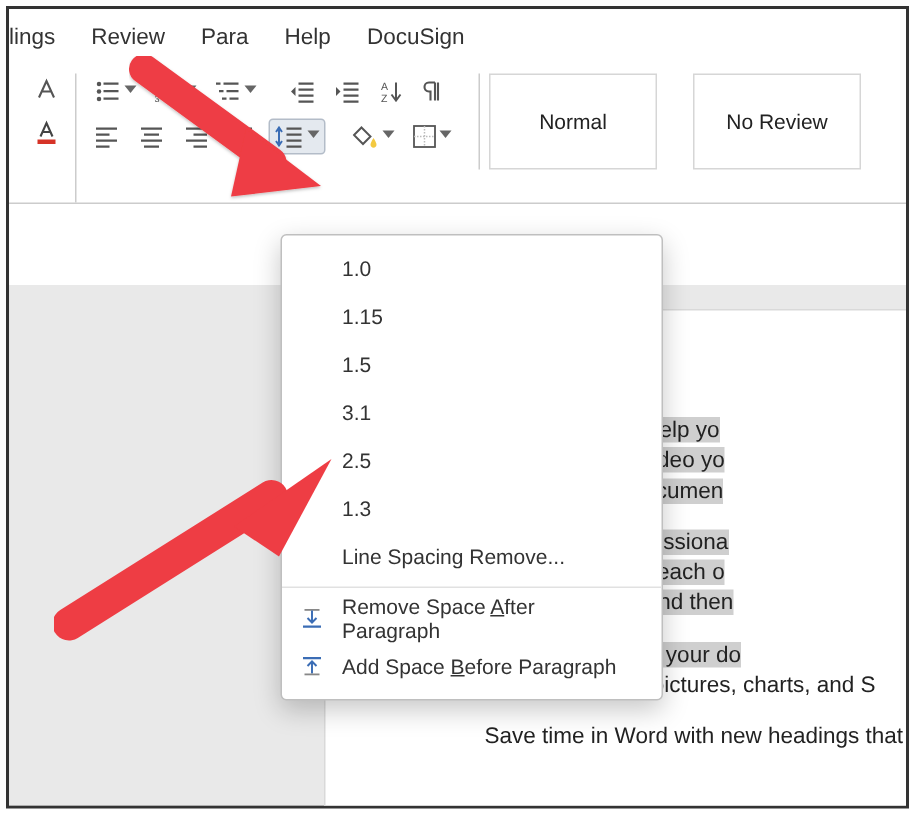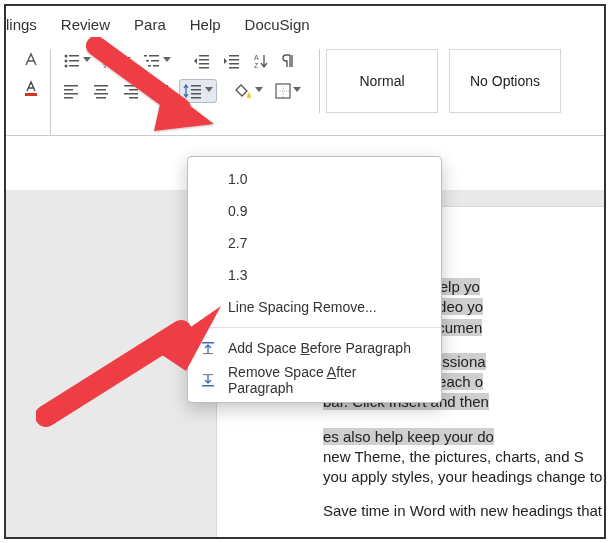--- a/index.html
+++ b/index.html
@@ -99,21 +99,21 @@
     font-size: 12px;
     color: #666;
     padding: 2px 0 6px 0;
   }
 
   .rib-styles {
     border-left: 1px solid #ccc;
     margin-left: 6px;
     padding-left: 6px;
     display: flex;
-    gap: 11px;
+    gap: 24px;
     align-items: stretch;
   }
   .style-card {
     width: 112px;
     height: 64px;
     border: 1px solid #d6d6d6;
     background: #fff;
     display: flex;
     align-items: center;
     justify-content: center;
@@ -336,21 +336,21 @@
               </svg>
             <span class="chev"></span>
           </div>
         </div>
 
         <div class="grp-label">Para</div>
       </div>
 
       <div class="rib-styles">
         <div class="style-card">Normal</div>
-        <div class="style-card">No Options</div>
+        <div class="style-card">No Review</div>
       </div>
 
     </div>
   </div>
 
   <div class="gray-area"></div>
 
   <div class="doc-page">
     <p>
       <span class="sel"> powerful way to help yo</span><br>
@@ -358,68 +358,73 @@
       <span class="sel">t best fits your documen</span>
     </p>
     <p>
       <span class="sel">cument look professiona</span><br>
       <span class="sel">that complement each o</span><br>
       <span class="sel">bar. Click Insert and then</span>
     </p>
     <p>
       <span class="sel">es also help keep your do</span><br>
       <span>new Theme, the pictures, charts, and S</span><br>
-      <span>you apply styles, your headings change to</span>
     </p>
     <p>
       <span>Save time in Word with new headings that</span>
     </p>
   </div>
 
   <div class="menu">
     <div class="item">
         <span>1.0</span>
       </div>
     <div class="item">
-        <span>0.9</span>
-      </div>
-    <div class="item">
-        <span>2.7</span>
+        <span>1.15</span>
+      </div>
+    <div class="item">
+        <span>1.5</span>
+      </div>
+    <div class="item">
+        <span>3.1</span>
+      </div>
+    <div class="item">
+        <span>2.5</span>
       </div>
     <div class="item">
         <span>1.3</span>
       </div>
     <div class="item">
         <span>Line Spacing Remove...</span>
       </div>
     <div class="sep"></div>
+    <div class="item">
+      <span class="ic">
+        <svg width="16" height="16" viewBox="0 0 16 16">
+            <rect x="3" y="2" width="10" height="1.2" fill="#888"></rect>
+            <path d="M8 3 V11 M5 8 L8 11 L11 8" stroke="#3b6db5" stroke-width="1.3" fill="none"></path>
+            <rect x="2" y="13" width="12" height="1.5" fill="#3b6db5"></rect>
+          </svg>
+      </span>
+      <span>
+        <span>Remove Space </span><span class="underline-access">A</span><span>fter Paragraph</span>
+      </span>
+    </div>
     <div class="item">
       <span class="ic">
         <svg width="16" height="16" viewBox="0 0 16 16">
             <rect x="2" y="2" width="12" height="1.5" fill="#3b6db5"></rect>
             <path d="M8 13 V5 M5 8 L8 5 L11 8" stroke="#3b6db5" stroke-width="1.3" fill="none"></path>
             <rect x="3" y="13" width="10" height="1.2" fill="#888"></rect>
           </svg>
       </span>
       <span>
         <span>Add Space </span><span class="underline-access">B</span><span>efore Paragraph</span>
       </span>
     </div>
-    <div class="item">
-      <span class="ic">
-        <svg width="16" height="16" viewBox="0 0 16 16">
-            <rect x="3" y="2" width="10" height="1.2" fill="#888"></rect>
-            <path d="M8 3 V11 M5 8 L8 11 L11 8" stroke="#3b6db5" stroke-width="1.3" fill="none"></path>
-            <rect x="2" y="13" width="12" height="1.5" fill="#3b6db5"></rect>
-          </svg>
-      </span>
-      <span>
-        <span>Remove Space </span><span class="underline-access">A</span><span>fter Paragraph</span>
-      </span>
-    </div>
   </div>
 
   <svg class="arrow-svg" style="left:80px; top:30px;" width="140" height="110" viewBox="0 0 140 110">
     <defs>
         <filter id="s1">
           <feDropShadow dx="0" dy="1" stdDeviation="1" flood-opacity="0.25"></feDropShadow>
         </filter>
       </defs>
     <g filter="url(#s1)">
       <path d="M10 10 L95 72" stroke="#ee3d44" stroke-width="20" stroke-linecap="round"></path>

